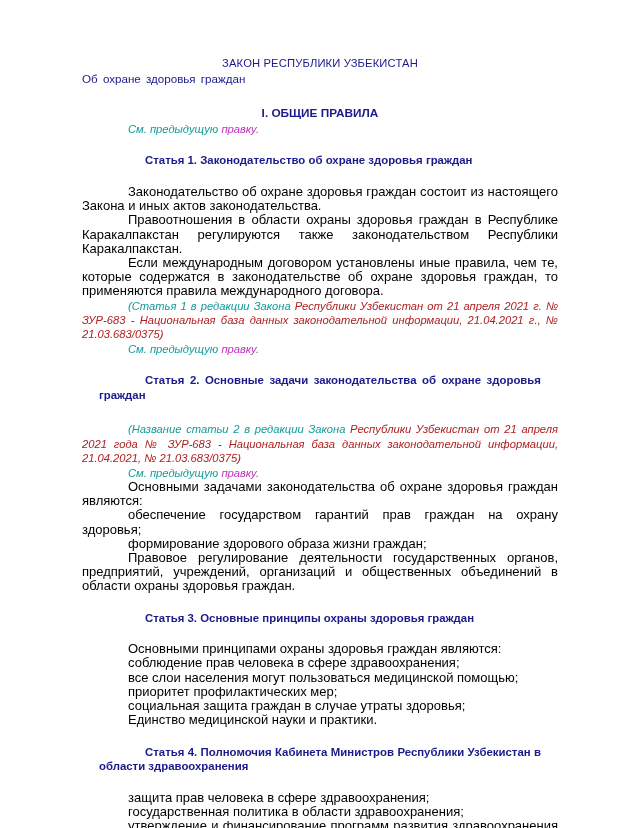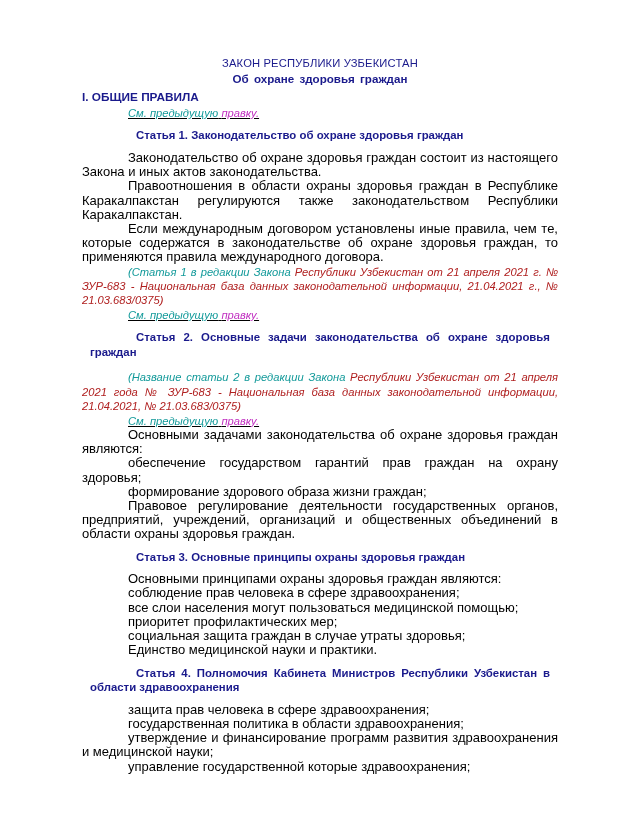--- a/index.html
+++ b/index.html
@@ -31,62 +31,61 @@
   
   .title-law {
     text-align: center;
     font-size: 11.2px;
     color: #1a1a8c;
     letter-spacing: 0.15px;
     line-height: 15px;
     white-space: nowrap;
   }
   .title-subject {
-    text-align: center;
     font-size: 11.6px;
-    font-weight: bold;
+    font-weight: normal;
     color: #1a1a8c;
     line-height: 16px;
     word-spacing: 2px;
   }
   .title-section {
+    text-align: center;
     font-size: 11.8px;
     font-weight: bold;
     color: #1a1a8c;
     line-height: 18px;
-    margin-top: 1px;
+    margin-top: 17px;
   }
 
   
   p {
     margin: 0;
     font-size: 13px;
     line-height: 14.2px;
     text-align: justify;
     text-indent: 46px;
   }
 
   .art-head {
     font-weight: bold;
     color: #1a1a8c;
     font-size: 11.4px;
     line-height: 14.6px;
     text-align: justify;
     text-indent: 46px;
-    margin: 8px;
+    margin: 17px;
   }
 
   
   .seeprev {
     font-style: italic;
     font-size: 11.2px;
     line-height: 14.4px;
     text-indent: 46px;
     margin: 0;
-    text-decoration: underline;
   }
   .c-teal  { color: #139a9a; }
   .c-magenta { color: #c02ec0; }
 
   .revision {
     font-style: italic;
     font-size: 11.2px;
     line-height: 14.4px;
     text-align: justify;
     text-indent: 46px;

